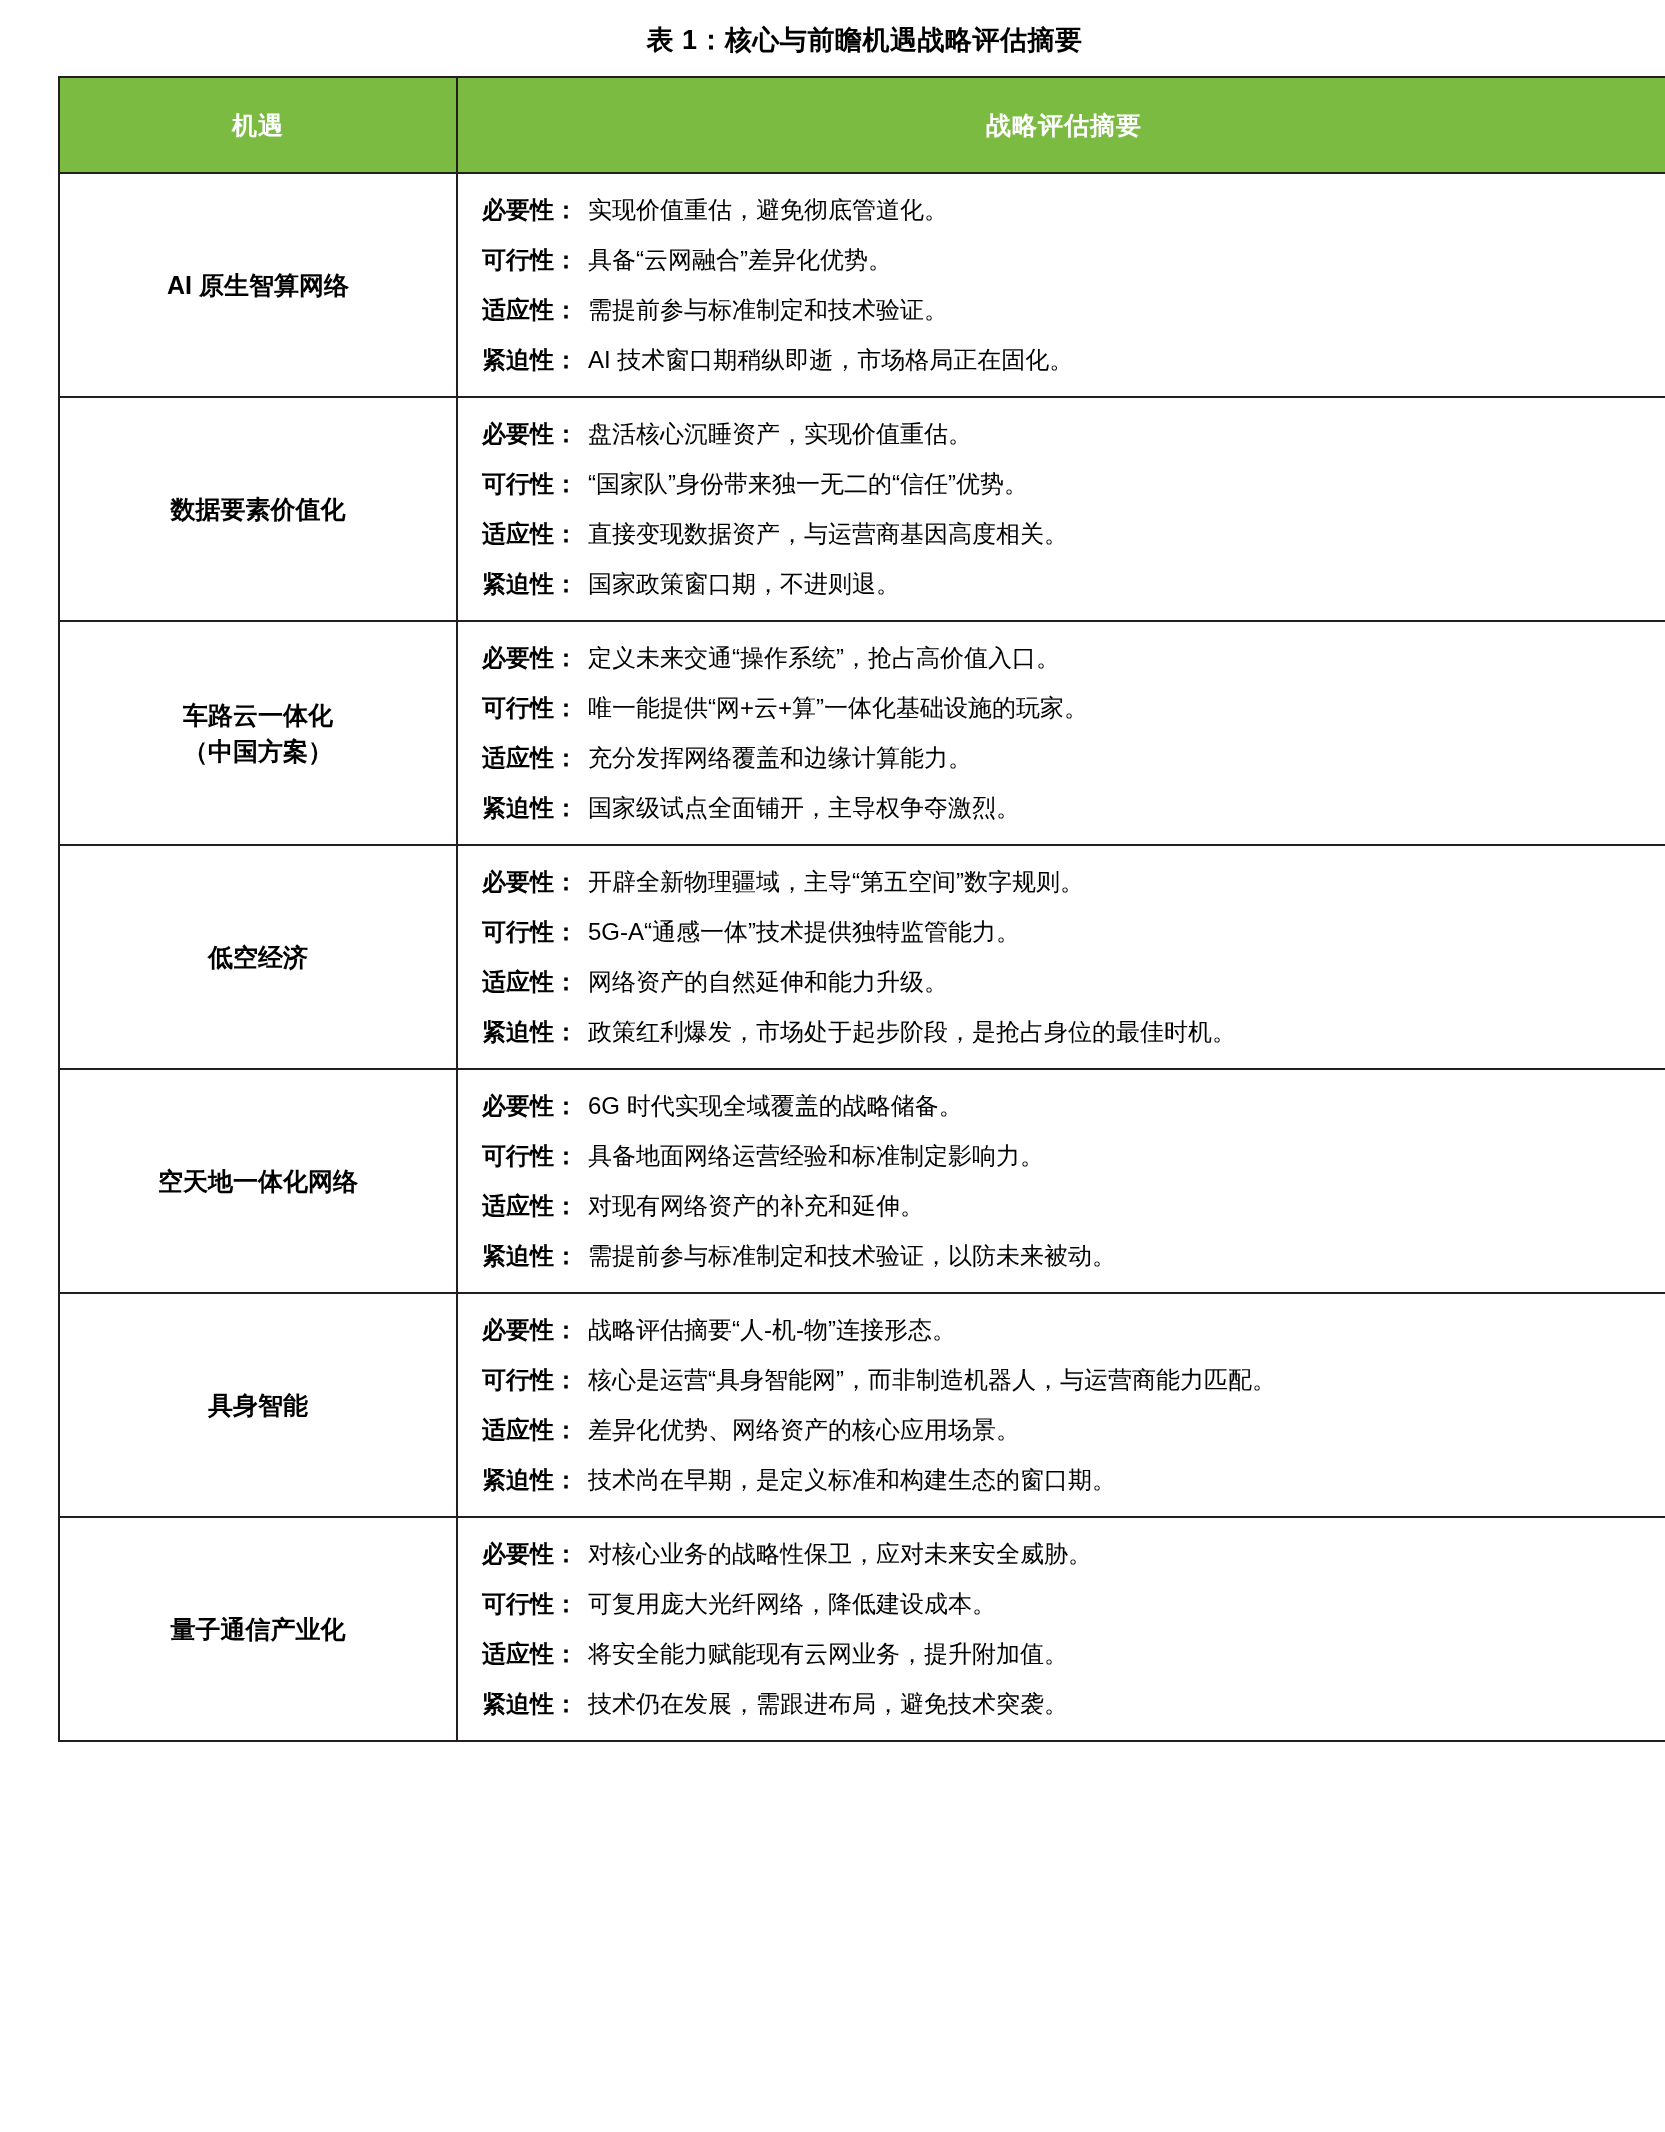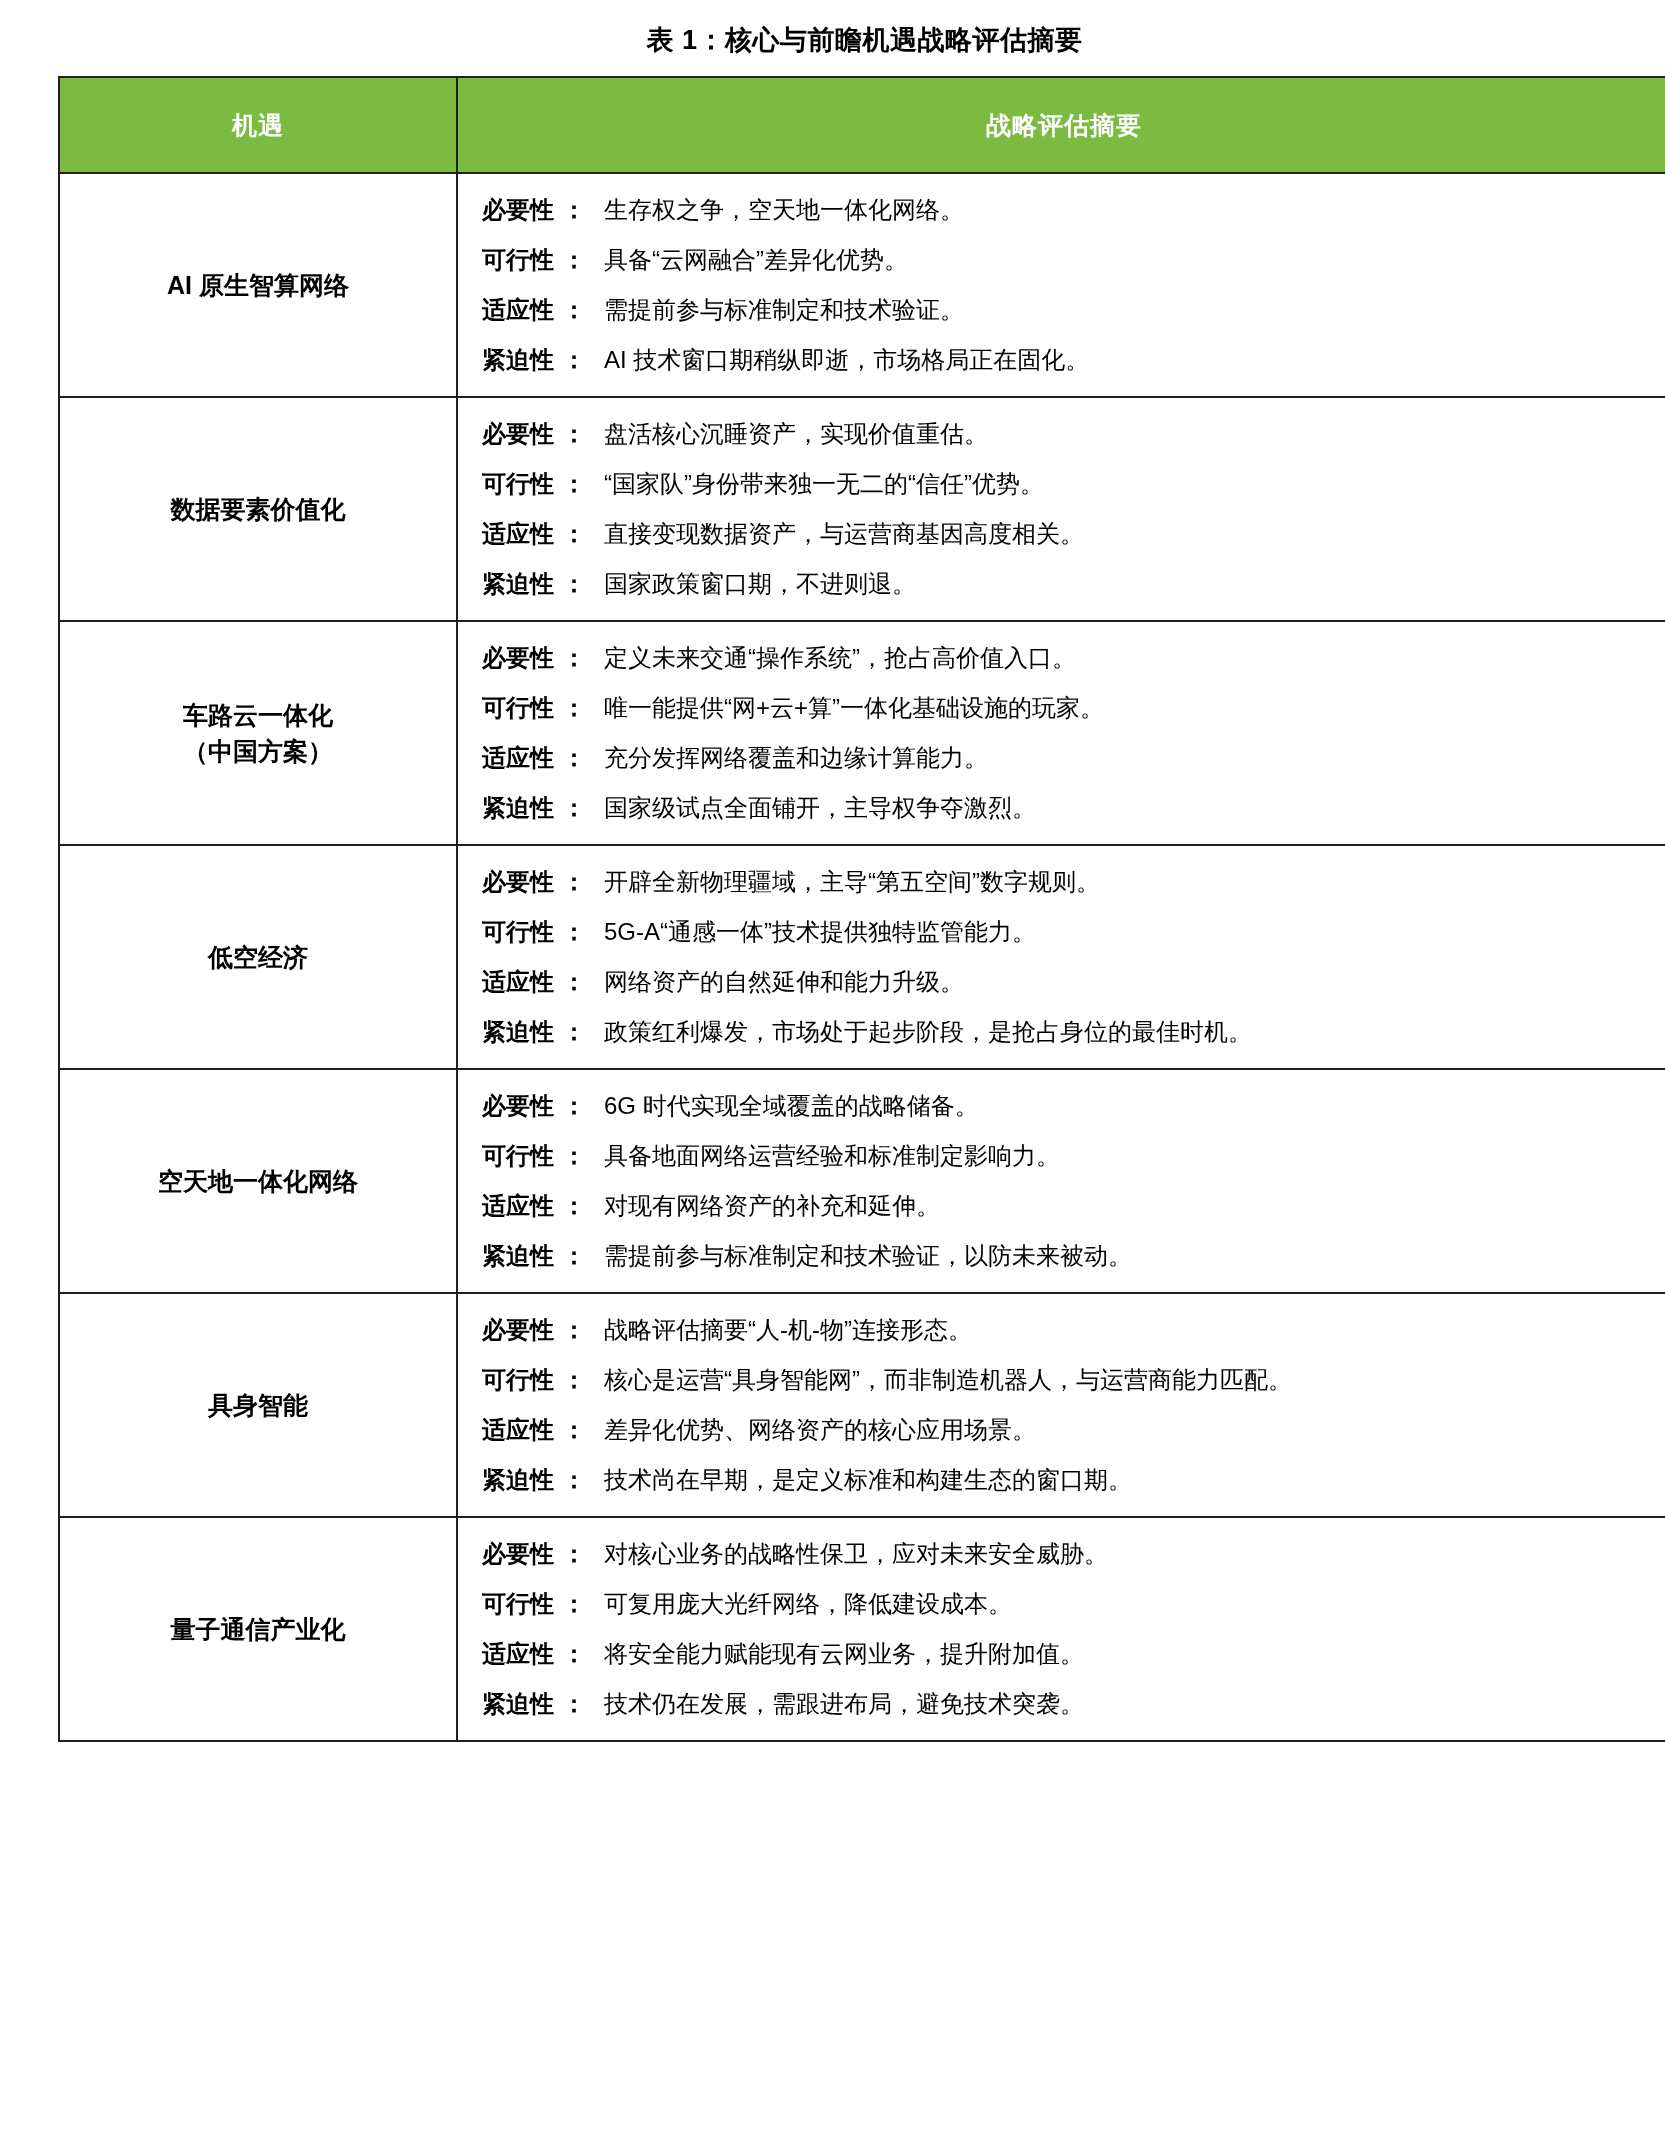--- a/index.html
+++ b/index.html
@@ -63,21 +63,20 @@
   }
   td.sum-cell {
     padding: 18px 16px 18px 24px;
   }
   .crit-row {
     display: flex;
     align-items: flex-start;
     font-size: 24px;
     line-height: 1.5;
     margin: 0 0 14px 0;
-    gap: 8px;
   }
   .crit-row:last-child {
     margin-bottom: 0;
   }
   .crit-label {
     font-weight: bold;
     white-space: nowrap;
     flex: 0 0 auto;
   }
   .crit-colon {
@@ -110,21 +109,21 @@
     <tbody>
 
       <tr>
         <td class="opp-cell">
           <span>AI 原生智算网络</span>
         </td>
         <td class="sum-cell">
           <div class="crit-row">
             <span class="crit-label">必要性</span>
             <span class="crit-colon">：</span>
-            <span class="crit-text">生存权之争，空天地一体化网络。</span>
+            <span class="crit-text">实现价值重估，避免彻底管道化。</span>
           </div>
           <div class="crit-row">
             <span class="crit-label">可行性</span>
             <span class="crit-colon">：</span>
             <span class="crit-text">具备“云网融合”差异化优势。</span>
           </div>
           <div class="crit-row">
             <span class="crit-label">适应性</span>
             <span class="crit-colon">：</span>
             <span class="crit-text">需提前参与标准制定和技术验证。</span>

